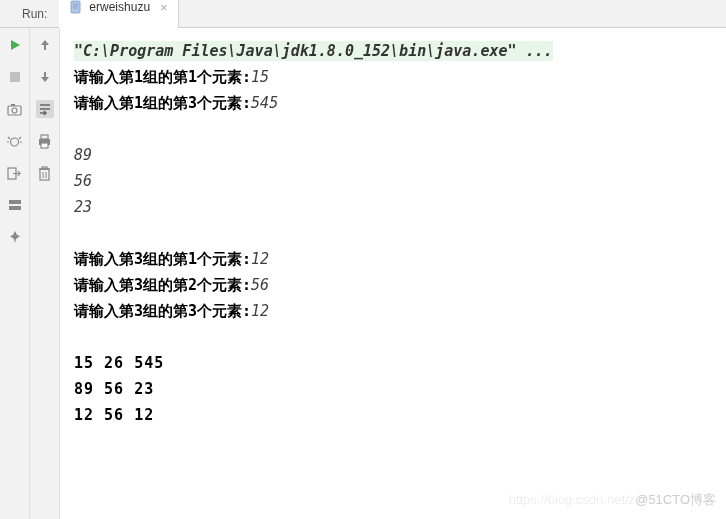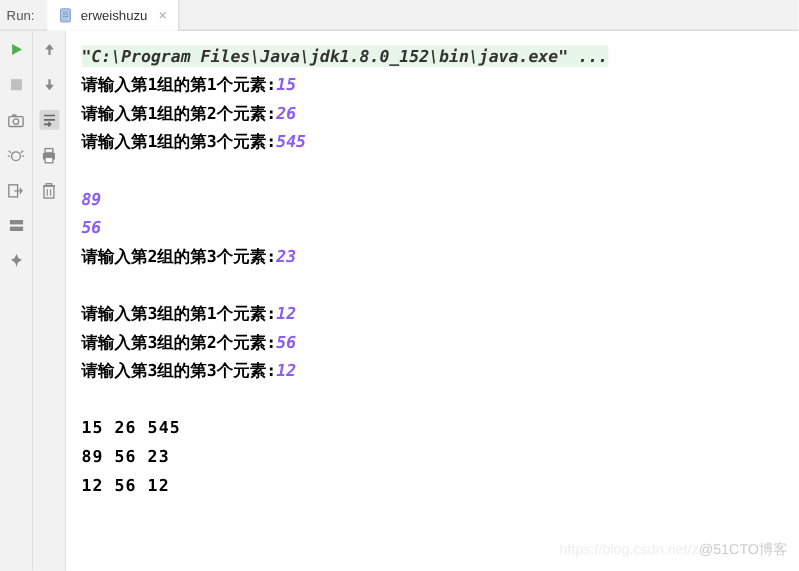--- a/index.html
+++ b/index.html
@@ -14,26 +14,25 @@
     .panel-header {
       display: flex;
       align-items: center;
       height: 28px;
       border-bottom: 1px solid #d1d1d1;
       background: #f2f2f2;
       font-size: 12px;
       color: #555;
     }
     .run-label {
-      padding: 0 12px 0 6px;
+      padding: 0 12px 0 22px;
       color: #555;
     }
     .tab {
       display: flex;
-      align-items: center;
       height: 28px;
       padding: 0 10px;
       background: #fff;
       border-right: 1px solid #d1d1d1;
       gap: 6px;
     }
     .tab-icon { width: 14px; height: 14px; display: inline-flex; align-items: center; justify-content: center; }
     .tab-name { color: #333; }
     .tab-close { color: #aaa; font-size: 13px; margin-left: 4px; }
     .body-area {
@@ -77,21 +76,21 @@
       display: inline;
       padding: 1px 0;
       font-weight: bold;
       font-style: italic;
       color: #333;
     }
     .prompt-line {
       display: flex;
     }
     .prompt-text { font-weight: bold; color: #000; }
-    .input-val { color: #8b5cf6; font-style: italic; font-weight: bold; }
+    .input-val { color: #404040; font-style: italic; font-weight: normal; }
     .output-row { font-weight: bold; color: #000; letter-spacing: 1px; }
     .blank { height: 26px; }
     .watermark {
       position: absolute;
       right: 10px;
       bottom: 6px;
       color: #ccc;
       font-size: 13px;
       font-family: sans-serif;
     }
@@ -200,36 +199,31 @@
   </div>
 
   <div class="console">
     <div><span class="cmd-line">"C:\Program Files\Java\jdk1.8.0_152\bin\java.exe" ...</span></div>
     <div id="console-lines">
         <div class="prompt-line">
           <span class="prompt-text">请输入第1组的第1个元素:</span>
           <span class="input-val">15</span>
         </div>
         <div class="prompt-line">
-          <span class="prompt-text">请输入第1组的第2个元素:</span>
-          <span class="input-val">26</span>
-        </div>
-        <div class="prompt-line">
           <span class="prompt-text">请输入第1组的第3个元素:</span>
           <span class="input-val">545</span>
         </div>
         <div class="blank"></div>
         <div class="prompt-line">
           <span class="input-val">89</span>
         </div>
         <div class="prompt-line">
           <span class="input-val">56</span>
         </div>
         <div class="prompt-line">
-          <span class="prompt-text">请输入第2组的第3个元素:</span>
           <span class="input-val">23</span>
         </div>
         <div class="blank"></div>
         <div class="prompt-line">
           <span class="prompt-text">请输入第3组的第1个元素:</span>
           <span class="input-val">12</span>
         </div>
         <div class="prompt-line">
           <span class="prompt-text">请输入第3组的第2个元素:</span>
           <span class="input-val">56</span>

